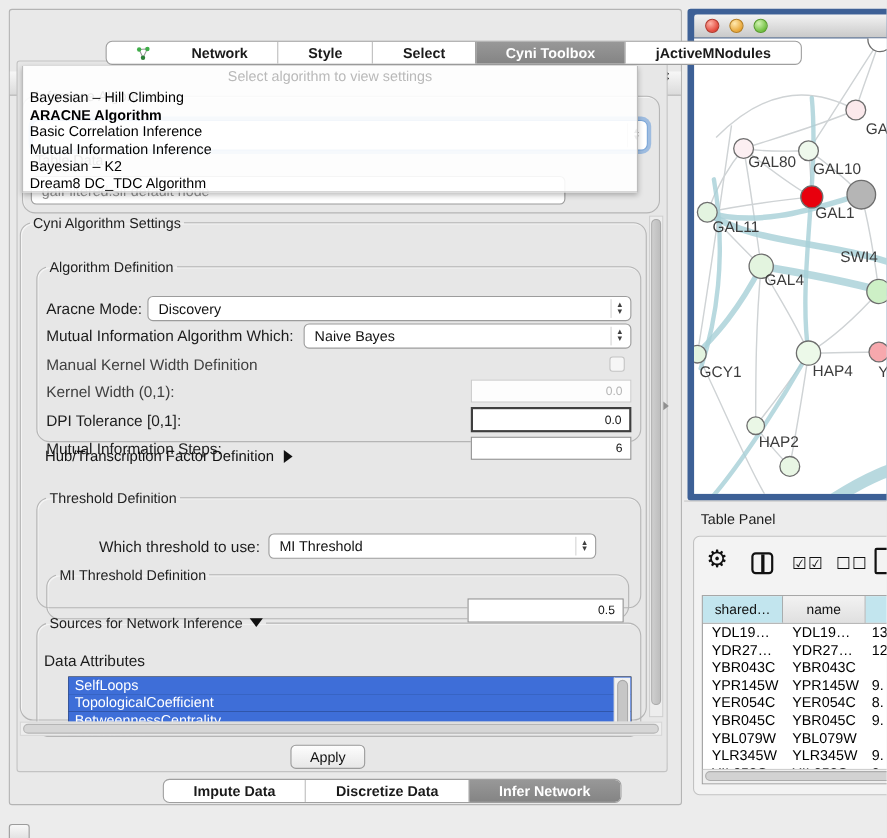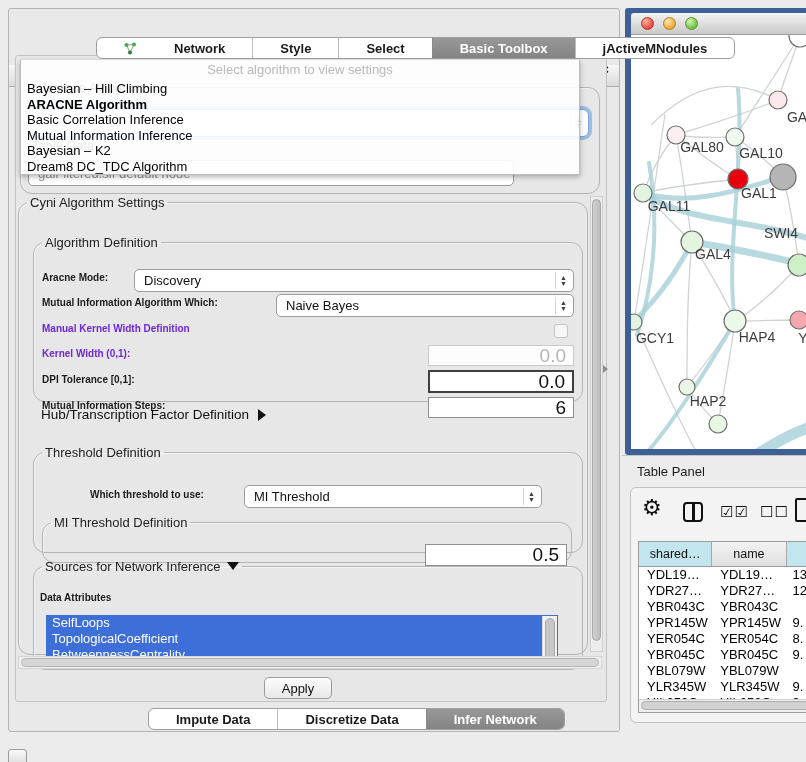--- a/index.html
+++ b/index.html
@@ -46,30 +46,30 @@
   .combo.gal{color:#909090;}
 
   
   .popup{left:4px;top:4px;width:560px;height:115px;z-index:40;background:rgba(255,255,255,.9);
     border:1px solid #bdbdbd;border-top:none;box-shadow:0 2px 5px rgba(0,0,0,.28);box-sizing:border-box;}
   .popup .hint{height:19px;text-align:center;color:#b9b9b9;font-size:13px;padding-top:2px;}
   .popup .itm{height:15.6px;line-height:15.6px;padding-left:6px;font-size:13px;color:#000;white-space:nowrap;}
   .popup .itm.bold{font-weight:bold;}
 
   
-  .lbl{position:absolute;font-size:10px;font-weight:bold;color:#1c1c1c;white-space:nowrap;}
-  .lbl.dis{color:#6d28d9;}
+  .lbl{position:absolute;font-size:14px;font-weight:normal;color:#1c1c1c;white-space:nowrap;}
+  .lbl.dis{color:#404040;}
   .plain{position:absolute;font-size:13.5px;color:#111;white-space:nowrap;}
-  .tf{position:absolute;background:#fff;border:1px solid #8f8f8f;box-sizing:border-box;font-size:19px;color:#111;
+  .tf{position:absolute;background:#fff;border:1px solid #8f8f8f;box-sizing:border-box;font-size:11px;color:#111;
     display:flex;align-items:center;justify-content:flex-end;padding-right:7px;}
   .tf.dk{border:2px solid #3f3f3f;}
   .tf.dis{border:1px solid #c9c9c9;color:#b5b5b5;background:#fdfdfd;}
   .chk{position:absolute;width:14px;height:14px;border:1px solid #c4c4c4;border-radius:3px;background:#f6f6f6;box-sizing:border-box;}
 
-  .attr-list{position:absolute;left:12px;top:41px;width:512px;height:68px;background:#000000;overflow:hidden;}
+  .attr-list{position:absolute;left:28px;top:41px;width:512px;height:68px;background:#000000;overflow:hidden;}
   .attr-item{height:16px;line-height:16px;padding-left:6px;font-size:13px;color:#fff;background:#3e6ed8;white-space:nowrap;}
   .list-scroll{position:absolute;right:1px;top:1px;bottom:1px;width:14px;background:#f1f1f1;border-left:1px solid #dcdcdc;}
   .list-thumb{position:absolute;left:2px;right:2px;top:2px;height:58px;background:#c6c6c6;border:1px solid #aaa;border-radius:5px;box-sizing:border-box;}
 
   .vscroll{left:574px;top:140px;width:13px;height:456px;background:#ededed;border:1px solid #d0d0d0;box-sizing:border-box;}
   .vthumb{position:absolute;left:1px;right:1px;top:2px;height:442px;background:linear-gradient(to right,#cfcfcf,#bdbdbd);border:1px solid #a8a8a8;border-radius:5px;box-sizing:border-box;}
   .hscroll{left:2px;top:600px;width:584px;height:13px;background:#eee;border:1px solid #d6d6d6;box-sizing:border-box;}
   .hthumb{position:absolute;left:2px;right:2px;top:1px;height:9px;background:#d6d6d6;border:1px solid #b5b5b5;border-radius:5px;box-sizing:border-box;}
 
   .btn{position:absolute;display:flex;align-items:center;justify-content:center;font-size:13px;color:#111;
@@ -257,21 +257,21 @@
             <path d="M2.5 3 L10 2.5 L6 10.5 Z" fill="none" stroke="#9a9a9a" stroke-width="1"></path>
             <circle cx="2.5" cy="3" r="2" fill="#3fae49"></circle>
             <circle cx="10" cy="2.5" r="2" fill="#3fae49"></circle>
             <circle cx="6" cy="10.5" r="2" fill="#2c7f36"></circle>
           </svg>
       </span>
       <span>Network</span>
     </span>
     <span class="sg">Style</span>
     <span class="sg">Select</span>
-    <span class="sg sel">Basic Toolbox</span>
+    <span class="sg sel">Cyni Toolbox</span>
     <span class="sg">jActiveMNodules</span>
   </div>
 
   <div class="abs seg tabbar-bottom">
     <span class="sg">Impute Data</span>
     <span class="sg">Discretize Data</span>
     <span class="sg sel">Infer Network</span>
   </div>
 </div>
 

